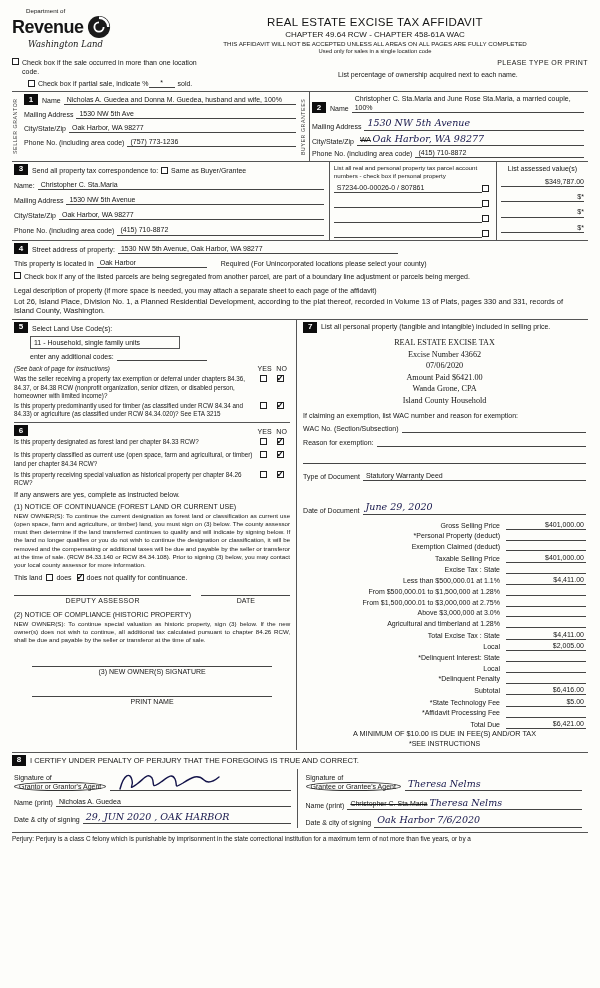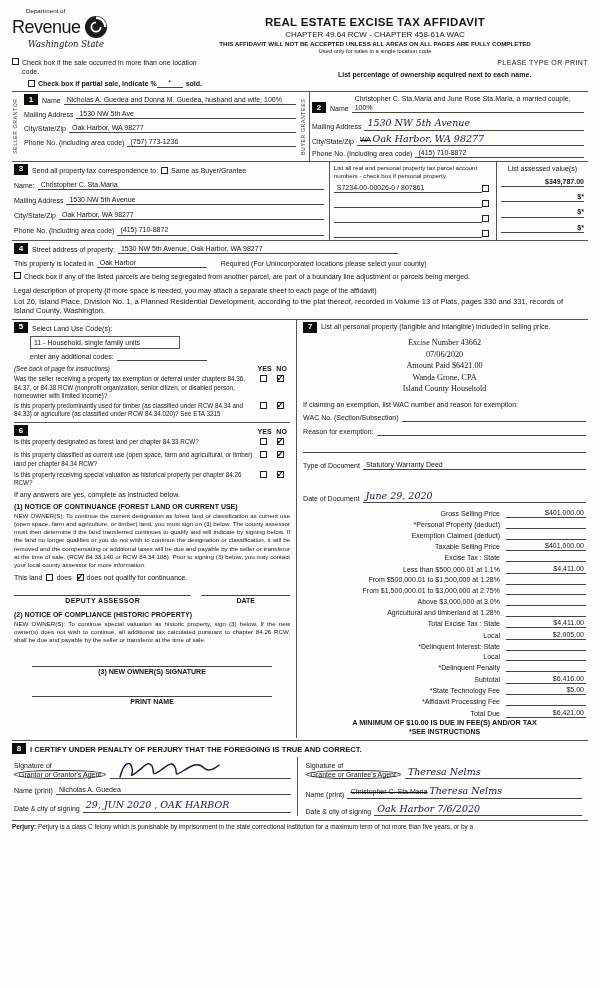--- a/index.html
+++ b/index.html
@@ -2,21 +2,21 @@
 <html><head>
 <meta charset="utf-8">
 <style>
 *{margin:0;padding:0;box-sizing:border-box}
 html,body{background:#fff}
 body{font-family:"Liberation Sans",sans-serif;color:#161616}
 .page{width:600px;height:988px;background:#fdfdfa;padding:7px 12px 3px 12px;overflow:hidden;position:relative;font-size:7px;line-height:1.3}
 .r{display:flex}
 .re{display:flex;align-items:flex-end}
 .rc{display:flex;align-items:center}
-.b{font-weight:bold}
+.b{font-weight:normal}
 .i{font-style:italic}
 .c{text-align:center}
 .sm{font-size:6.2px}
 .xs{font-size:5.8px}
 .cbx{display:inline-block;width:7px;height:7px;border:1px solid #222;background:#fff;flex:none;position:relative;margin:0 3px 1px 0}
 .cbx.ck:after{content:"✓";position:absolute;left:-1px;top:-3px;font-size:9px;font-weight:bold;color:#111}
 .badge{display:inline-flex;width:14px;height:11px;background:#0d0d0d;color:#fff;font-weight:bold;font-size:8px;align-items:center;justify-content:center;flex:none;margin-right:4px}
 .ul{border-bottom:1px solid #444}
 .fill{flex:1;border-bottom:1px solid #444;min-height:9px;padding:0 3px}
 .hand{font-family:"DejaVu Serif",serif;font-style:italic;font-size:9.5px;color:#141449;white-space:nowrap}
@@ -27,40 +27,40 @@
 .party{flex:1;padding:2px 4px 3px 2px}
 .qtext{flex:1;font-size:6.3px;padding-right:3px}
 .ybox,.nbox{width:17px;text-align:center;flex:none}
 .tlbl{flex:1;text-align:right;padding-right:6px;white-space:nowrap}
 .tval{width:80px;text-align:right;border-bottom:1px solid #444;min-height:9px;padding:0 2px}
 .trow{margin-top:1.6px}
 .oval{border:1px solid #333;border-radius:50% / 55%;padding:0 4px}
 .s8col{flex:1;padding:2px 6px 0 2px}
 .s8col+.s8col{border-left:1px solid #555;padding-left:8px}
 .stamp{text-align:center;font-family:"Liberation Serif",serif;font-size:8.2px;line-height:1.4;margin:4px 0 5px 0}
-.logoRev{font-size:18px;font-weight:normal;letter-spacing:-.5px;line-height:1}
+.logoRev{font-size:18px;font-weight:bold;letter-spacing:-.5px;line-height:1}
 .logoWS{font-family:"DejaVu Serif",serif;font-style:italic;font-size:8.5px}
 </style>
 </head>
 <body>
 
 <div class="page">
 
   <div class="r">
     <div style="width:150px;flex:none">
       <div class="sm" style="padding-left:14px">Department of</div>
       <div class="rc">
         <div class="logoRev">Revenue</div>
         <svg width="24" height="24" viewBox="0 0 26 26" style="margin-left:3px">
           <circle cx="13" cy="13" r="12" fill="#1b1b1b"></circle>
           <path d="M13 3 A10 10 0 0 1 23 13" stroke="#fff" stroke-width="2.6" fill="none"></path>
           <path d="M13 8 A5 5 0 1 0 18 13" stroke="#fff" stroke-width="2" fill="none"></path>
         </svg>
       </div>
-      <div class="logoWS" style="padding-left:16px">Washington State</div>
+      <div class="logoWS" style="padding-left:16px">Washington Land</div>
     </div>
     <div style="flex:1" class="c">
       <div class="b" style="font-size:11.5px;letter-spacing:.3px;margin-top:8px">REAL ESTATE EXCISE TAX AFFIDAVIT</div>
       <div style="font-size:8px">CHAPTER 49.64 RCW - CHAPTER 458-61A WAC</div>
       <div class="b sm">THIS AFFIDAVIT WILL NOT BE ACCEPTED UNLESS ALL AREAS ON ALL PAGES ARE FULLY COMPLETED</div>
       <div class="xs">Used only for sales in a single location code</div>
     </div>
   </div>
 
   <div class="r" style="margin-top:2px">
@@ -273,20 +273,21 @@
         <div class="c b">PRINT NAME</div>
       </div>
     </div>
 
     <div style="width:50.5%;padding:2px 2px 2px 6px">
       <div class="r">
         <span class="badge">7</span>
         <span>List all personal property (tangible and intangible) included in selling price.</span>
       </div>
       <div class="stamp">
+        <div>REAL ESTATE EXCISE TAX</div>
         <div>Excise Number 43662</div>
         <div>07/06/2020</div>
         <div>Amount Paid $6421.00</div>
         <div>Wanda Grone, CPA</div>
         <div>Island County Household</div>
       </div>
       <div>If claiming an exemption, list WAC number and reason for exemption:</div>
       <div class="re" style="margin-top:4px">
         <span class="plbl">WAC No. (Section/Subsection)</span>
         <span class="fill"></span>

